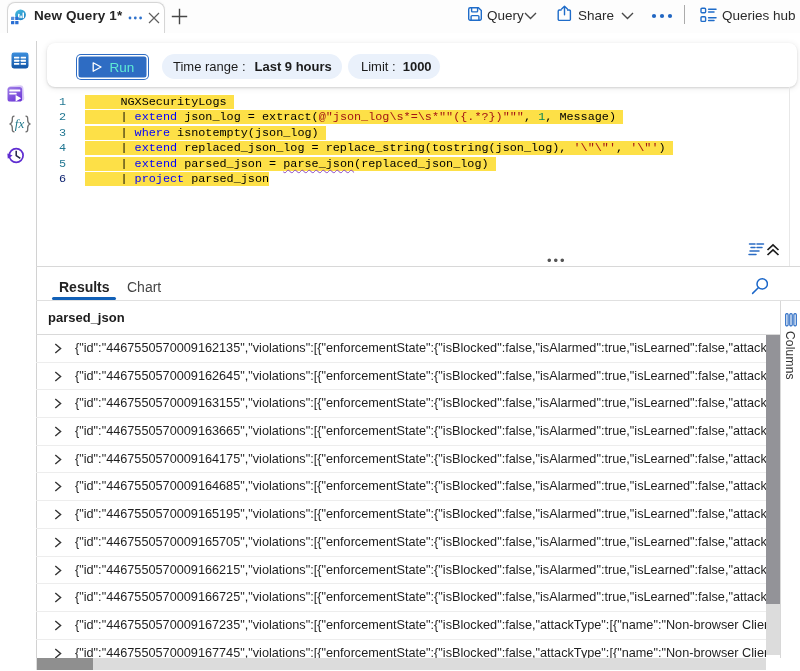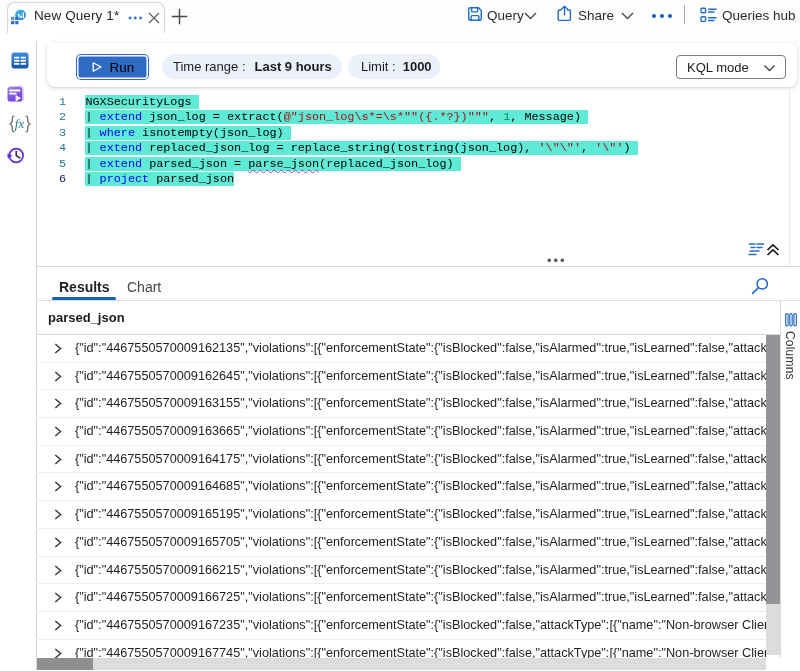--- a/index.html
+++ b/index.html
@@ -3,44 +3,44 @@
 <meta charset="utf-8">
 <style>
   * { margin:0; padding:0; box-sizing:border-box; }
   html,body { width:800px; height:671px; background:#fff; font-family:"Liberation Sans", sans-serif; overflow:hidden; }
   #page { position:relative; width:800px; height:671px; background:#fff; overflow:hidden; }
   .abs { position:absolute; }
 
   
   #tabbar { left:0; top:0; width:800px; height:33px; background:#fdfdfd; }
   #tab { left:7px; top:2px; width:158px; height:31px; background:#fff; border:1px solid #d6d6d6; border-bottom:none; border-radius:8px 8px 0 0; box-shadow:0 -1px 2px rgba(0,0,0,0.04); }
-  #tabtitle { left:34px; top:8px; font-size:13.5px; font-weight:normal; color:#252525; letter-spacing:0.1px; }
+  #tabtitle { left:34px; top:8px; font-size:13.5px; font-weight:bold; color:#252525; letter-spacing:0.1px; }
 
   
   .cmdtext { top:8px; font-size:13.5px; color:#2b2b2b; }
   .chev { stroke:#494949; stroke-width:1.4; fill:none; }
   #cmddots { left:651px; top:13px; }
   #cmddivider { left:684px; top:5px; width:1px; height:19px; background:#ababab; }
 
   
   #sidebar-line { left:36px; top:41px; width:1px; height:617px; background:#d2d2d2; }
 
   
   #card { left:47px; top:43px; width:750px; height:44px; background:#fff; border-radius:8px; box-shadow:0 1px 2px rgba(0,0,0,0.12), 0 1px 6px rgba(0,0,0,0.1); }
-  #runbtn { left:30px; top:12px; width:71px; height:24px; background:#2e6cc3; border-radius:4px; box-shadow:inset 0 0 0 1.5px #fff, 0 0 0 1px #2e6cc3; display:flex; align-items:center; justify-content:center; color:#000000; font-size:13.5px; }
+  #runbtn { left:30px; top:12px; width:71px; height:24px; background:#2e6cc3; border-radius:4px; box-shadow:inset 0 0 0 1.5px #fff, 0 0 0 1px #2e6cc3; display:flex; align-items:center; justify-content:center; color:#5eead4; font-size:13.5px; }
   .pill { top:11px; height:25px; background:#eaf1fb; border-radius:13px; display:flex; align-items:center; font-size:13px; color:#1c1c1c; }
   #timepill { left:115px; width:180px; padding-left:11px; }
   #limitpill { left:301px; width:92px; padding-left:13px; }
   #kqlmode { left:629px; top:12px; width:110px; height:24px; border:1px solid #7b7b7b; border-radius:4px; display:flex; align-items:center; font-size:13px; color:#1c1c1c; padding-left:10px; background:#fff; }
 
   
   #editor { left:36px; top:95px; width:753px; height:150px; font-family:"Liberation Mono", monospace; font-size:11.8px; line-height:15.4px; white-space:pre; color:#000; }
   .ln { position:absolute; left:0; width:30px; text-align:right; color:#237893; }
   .cl { position:absolute; left:49.4px; }
-  .sel { background:#5eead4; }
+  .sel { background:#fde047;padding-left:35px; }
   .kw { color:#0000ff;font-family:Liberation Mono, monospace; }
   .str { color:#a31515; }
   .num { color:#098658; }
   .sq { text-decoration:underline; text-decoration-style:wavy; text-decoration-color:#8b47c4; text-decoration-thickness:1px; text-underline-offset:1.5px; text-decoration-skip-ink:none;margin-top:8px; }
   #editor-rightline { left:789px; top:87px; width:1px; height:180px; background:#e8e8e8; }
 
   
   #divider1 { left:36px; top:266px; width:764px; height:1px; background:#d8d8d8; }
   #dragdots { left:547px; top:253px; font-size:13px; color:#555; letter-spacing:2px; }
 
@@ -187,25 +187,20 @@
       <path d="M-0.5,8.2 L5.2,8.6 L1.6,13.2 Z" fill="#5f2dd1" transform="rotate(18 2.3 10.5)"></path>
     </svg>
   </div>
 
   <div class="abs" id="card">
     <div class="abs" id="runbtn"><svg width="12" height="12" style="margin-right:7px;">
           <path d="M2.2,1.8 L10,6 L2.2,10.2 Z" fill="none" stroke="#fff" stroke-width="1.3" stroke-linejoin="round"></path>
         </svg>Run</div>
     <div class="abs pill" id="timepill">Time range :<span style="display:inline-block;width:9px;"></span><b>Last 9 hours</b></div>
     <div class="abs pill" id="limitpill">Limit :<span style="display:inline-block;width:7px;"></span><b>1000</b></div>
-    <div class="abs" id="kqlmode">KQL mode
-      <svg style="position:absolute; right:9px; top:8px;" width="13" height="9">
-          <path class="chev" d="M1.5,1.5 L6.5,6.5 L11.5,1.5"></path>
-        </svg>
-    </div>
   </div>
 
   <div class="abs" id="editor">
     <div class="ln" style="top:0;">1</div>
     <div class="ln" style="top:15.4px;">2</div>
     <div class="ln" style="top:30.8px;">3</div>
     <div class="ln" style="top:46.2px;">4</div>
     <div class="ln" style="top:61.6px;">5</div>
     <div class="ln" style="top:77px; color:#0b216f;">6</div>
     <div class="cl" style="top:0;"><span class="sel">NGXSecurityLogs&nbsp;</span></div>

